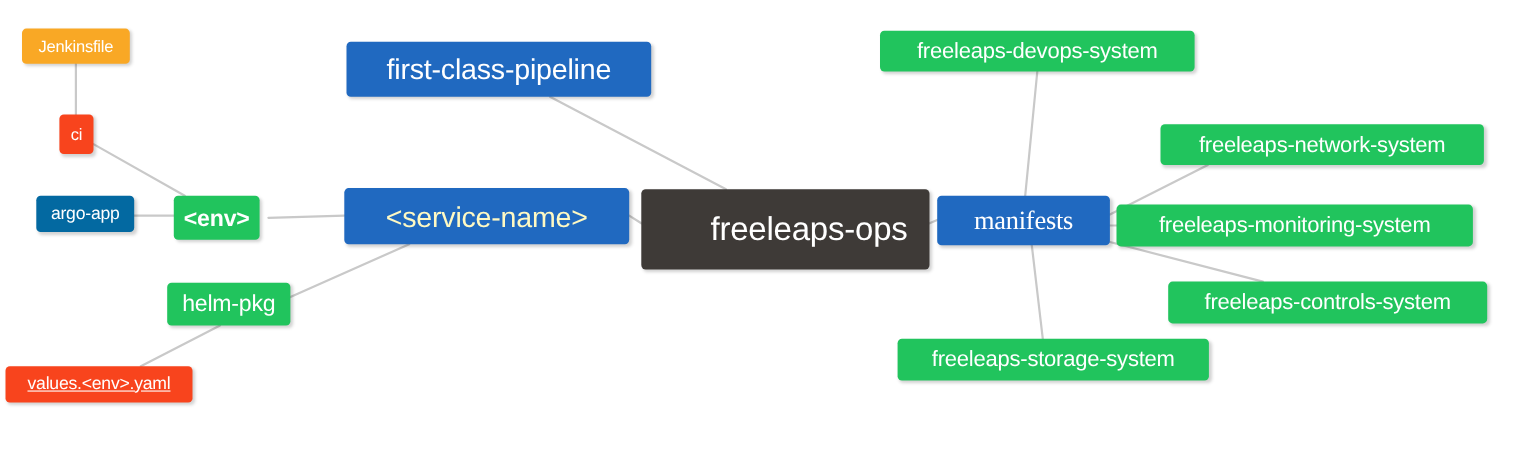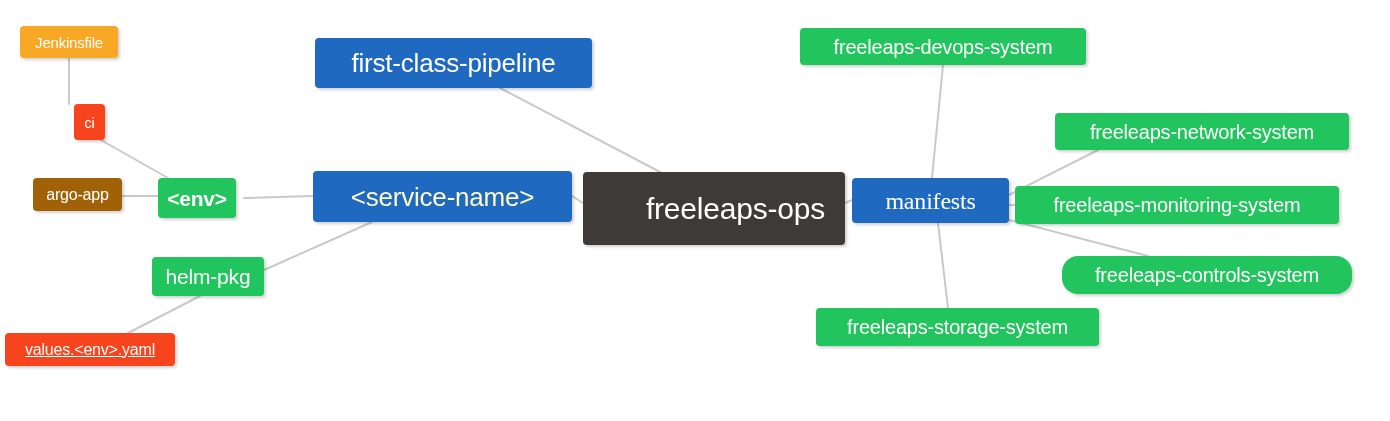--- a/index.html
+++ b/index.html
@@ -60,20 +60,20 @@
   <div id="node-layer">
       <div class="node" style="left: 583px; top: 172px; width: 262px; height: 73px; background: rgb(62, 58, 55); color: rgb(255, 255, 255); font-size: 30px; padding-left: 43px;">freeleaps-ops</div>
       <div class="node" style="left: 313px; top: 171px; width: 259px; height: 51px; background: rgb(32, 105, 192); color: #fef9c3; font-size: 26px;">&lt;service-name&gt;</div>
       <div class="node" style="left: 315px; top: 38px; width: 277px; height: 50px; background: rgb(32, 105, 192); color: rgb(255, 255, 255); font-size: 26px;">first-class-pipeline</div>
       <div class="node" style="left: 852px; top: 178px; width: 157px; height: 45px; background: rgb(32, 105, 192); color: rgb(255, 255, 255); font-size: 24px; font-family: Liberation Serif, serif;">manifests</div>
       <div class="node" style="left: 158px; top: 178px; width: 78px; height: 40px; background: rgb(33, 196, 93); color: rgb(255, 255, 255); font-size: 21px; font-weight: bold;">&lt;env&gt;</div>
       <div class="node" style="left: 152px; top: 257px; width: 112px; height: 39px; background: rgb(33, 196, 93); color: rgb(255, 255, 255); font-size: 21px;">helm-pkg</div>
       <div class="node" style="left: 800px; top: 28px; width: 286px; height: 37px; background: rgb(33, 196, 93); color: rgb(255, 255, 255); font-size: 20px;">freeleaps-devops-system</div>
       <div class="node" style="left: 1055px; top: 113px; width: 294px; height: 37px; background: rgb(33, 196, 93); color: rgb(255, 255, 255); font-size: 20px;">freeleaps-network-system</div>
       <div class="node" style="left: 1015px; top: 186px; width: 324px; height: 38px; background: rgb(33, 196, 93); color: rgb(255, 255, 255); font-size: 20px;">freeleaps-monitoring-system</div>
-      <div class="node" style="left: 1062px; top: 256px; width: 290px; height: 38px; background: rgb(33, 196, 93); color: rgb(255, 255, 255); font-size: 20px; border-radius: 16px;">freeleaps-controls-system</div>
+      <div class="node" style="left: 1062px; top: 256px; width: 290px; height: 38px; background: rgb(33, 196, 93); color: rgb(255, 255, 255); font-size: 20px;">freeleaps-controls-system</div>
       <div class="node" style="left: 816px; top: 308px; width: 283px; height: 38px; background: rgb(33, 196, 93); color: rgb(255, 255, 255); font-size: 20px;">freeleaps-storage-system</div>
       <div class="node" style="left: 20px; top: 26px; width: 98px; height: 32px; background: rgb(249, 168, 37); color: rgb(255, 255, 255); font-size: 15px;">Jenkinsfile</div>
-      <div class="node" style="left: 54px; top: 104px; width: 31px; height: 36px; background: rgb(248, 68, 29); color: rgb(255, 255, 255); font-size: 15px; margin-left: 20px;">ci</div>
-      <div class="node" style="left: 33px; top: 178px; width: 89px; height: 33px; background: #a16207; color: rgb(255, 255, 255); font-size: 16px;">argo-app</div>
+      <div class="node" style="left: 54px; top: 104px; width: 31px; height: 36px; background: rgb(248, 68, 29); color: rgb(255, 255, 255); font-size: 15px;">ci</div>
+      <div class="node" style="left: 33px; top: 178px; width: 89px; height: 33px; background: #0369a1; color: rgb(255, 255, 255); font-size: 16px;">argo-app</div>
       <div class="node" style="left: 5px; top: 333px; width: 170px; height: 33px; background: rgb(248, 68, 29); color: rgb(255, 255, 255); font-size: 16px; text-decoration: underline;">values.&lt;env&gt;.yaml</div>
     </div>
 </div>
 
 </body></html>

